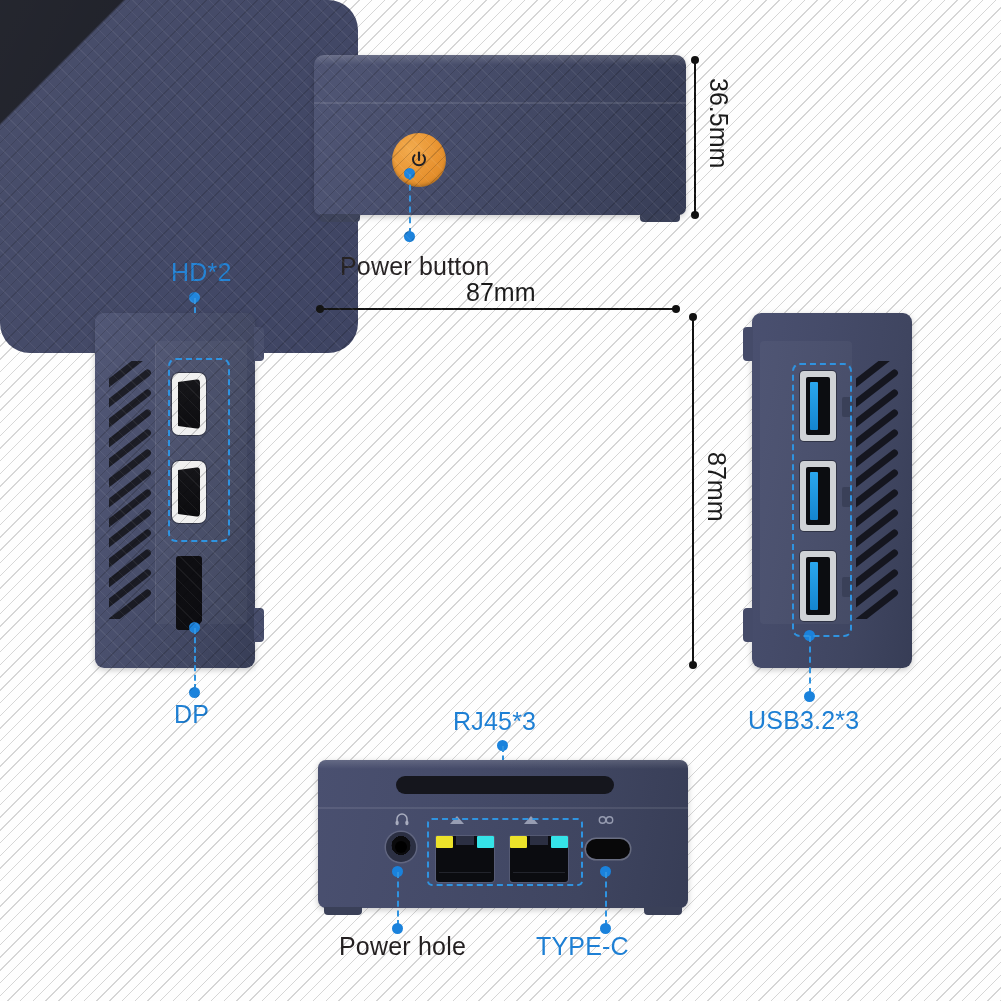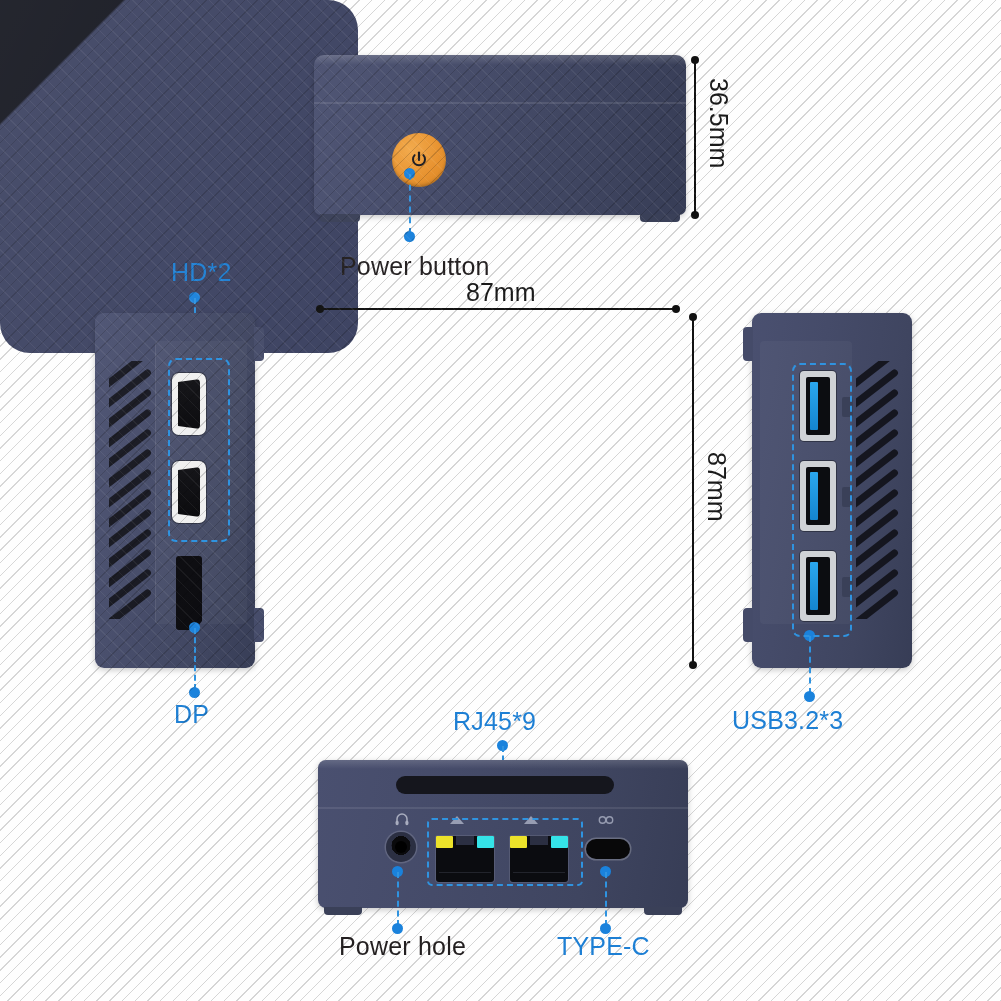--- a/index.html
+++ b/index.html
@@ -229,23 +229,23 @@
     <div class="usb-nub" style="left:90px;top:174px"></div>
     <div class="port-usb" style="left:48px;top:238px">
         <b></b>
       </div>
     <div class="usb-nub" style="left:90px;top:264px"></div>
   </div>
 
   <div class="dot" style="left:804px;top:630px"></div>
   <div class="leader" style="left:809px;top:636px;height:58px"></div>
   <div class="dot" style="left:804px;top:691px"></div>
-  <div class="label" style="left:732px;top:706px">USB3.2*3</div>
-
-  <div class="label" style="left:453px;top:707px">RJ45*9</div>
+  <div class="label" style="left:748px;top:706px">USB3.2*3</div>
+
+  <div class="label" style="left:453px;top:707px">RJ45*3</div>
   <div class="dot" style="left:497px;top:740px"></div>
   <div class="leader" style="left:502px;top:746px;height:72px"></div>
   <div class="dot" style="left:497px;top:815px"></div>
 
   <div class="chassis" id="rear-view">
     <div class="bevel"></div>
     <div class="rear-vent"></div>
     <div class="seam"></div>
 
     <svg class="mini-ico" style="left:76px;top:52px;width:16px;height:14px" viewBox="0 0 16 14">
@@ -290,15 +290,15 @@
   <div style="position:absolute;left:427px;top:818px;width:152px;height:64px;border:2.5px dashed #2f93e0;border-radius:5px"></div>
 
   <div class="dot" style="left:392px;top:866px"></div>
   <div class="leader" style="left:397px;top:872px;height:54px"></div>
   <div class="dot" style="left:392px;top:923px"></div>
   <div class="label dark" style="left:339px;top:932px">Power hole</div>
 
   <div class="dot" style="left:600px;top:866px"></div>
   <div class="leader" style="left:605px;top:872px;height:54px"></div>
   <div class="dot" style="left:600px;top:923px"></div>
-  <div class="label" style="left:557px;top:932px">TYPE-C</div>
+  <div class="label" style="left:536px;top:932px">TYPE-C</div>
 
 </div>
 
 </body></html>

